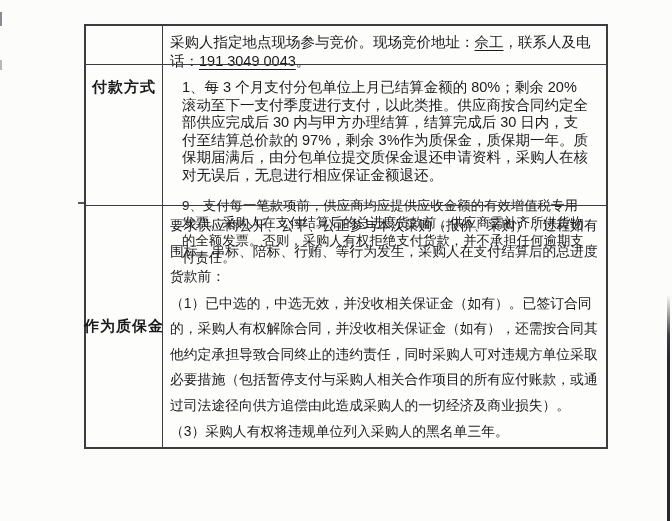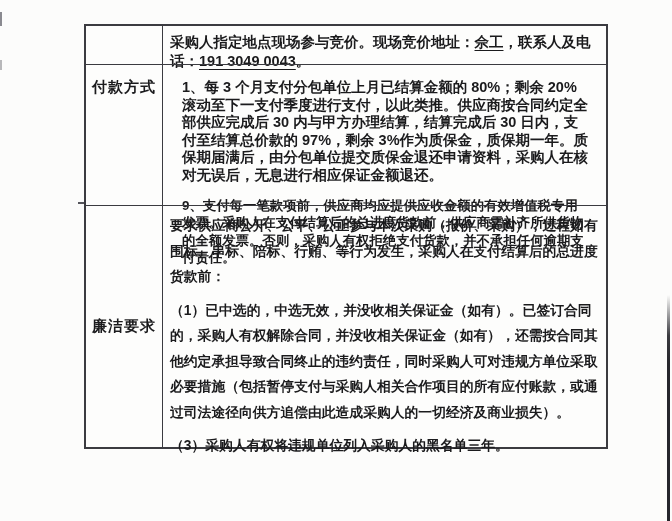--- a/index.html
+++ b/index.html
@@ -65,40 +65,40 @@
     display: flex;
     justify-content: center;
     font-weight: 700;
     font-size: 15px;
     letter-spacing: 1px;
     white-space: nowrap;
   }
   .label-cell.top    { align-items: flex-start; padding-top: 13px; }
   .label-cell.middle { align-items: center; }
 
-  .content { font-weight: 700; }
+  .content { font-weight: 400; }
 
   .bidding-cell {
     padding: 7px 3px 0 7px;
     font-size: 14.5px;
     line-height: 19px;
   }
   .bidding-cell .u {
     text-decoration: underline;
     text-underline-offset: 3px;
   }
 
   .payment-cell { padding: 2px 3px 0 7px; }
   .payment-cell p { margin: 12px; }
   .payment-cell .p1 { font-size: 14.5px; line-height: 17.6px; }
   .payment-cell .p2 { font-size: 13.4px; line-height: 17.6px; }
 
   .integrity-cell { padding: 7px 5px 0 7px; }
   .integrity-cell p { margin: 0; font-size: 13.8px; line-height: 25.5px; }
-  .integrity-cell p + p { margin-top: 8px; }
+  .integrity-cell p + p { margin-top: 1px; }
 </style>
 </head>
 <body>
 
 <div class="scan-edge-right"></div>
 <div class="scan-mark-a"></div>
 <div class="scan-mark-b"></div>
 <div class="scan-tick"></div>
 
 <div class="doc-table">
@@ -107,20 +107,20 @@
   <div class="cell content bidding-cell r1">
     <span>采购人指定地点现场参与竞价。现场竞价地址：</span><span class="u">佘工</span><span>，联系人及电话：</span><span class="u">191 3049 0043</span><span>。</span>
   </div>
 
   <div class="cell label-cell top r2">付款方式</div>
   <div class="cell content payment-cell r2">
     <p class="p1">1、每 3 个月支付分包单位上月已结算金额的 80%；剩余 20%滚动至下一支付季度进行支付，以此类推。供应商按合同约定全部供应完成后 30 内与甲方办理结算，结算完成后 30 日内，支付至结算总价款的 97%，剩余 3%作为质保金，质保期一年。质保期届满后，由分包单位提交质保金退还申请资料，采购人在核对无误后，无息进行相应保证金额退还。</p>
     <p class="p2">9、支付每一笔款项前，供应商均应提供应收金额的有效增值税专用发票。采购人在支付结算后的总进度货款前，供应商需补齐所供货物的全额发票。否则，采购人有权拒绝支付货款，并不承担任何逾期支付责任。</p>
   </div>
 
-  <div class="cell label-cell middle r3">廉洁要求</div>
+  <div class="cell label-cell middle r3">作为质保金</div>
   <div class="cell content integrity-cell r3">
     <p>要求供应商公开、公平、公正参与本次采购（报价、采购），过程如有围标、串标、陪标、行贿、等行为发生，采购人在支付结算后的总进度货款前：</p>
     <p>（1）已中选的，中选无效，并没收相关保证金（如有）。已签订合同的，采购人有权解除合同，并没收相关保证金（如有），还需按合同其他约定承担导致合同终止的违约责任，同时采购人可对违规方单位采取必要措施（包括暂停支付与采购人相关合作项目的所有应付账款，或通过司法途径向供方追偿由此造成采购人的一切经济及商业损失）。</p>
     <p>（3）采购人有权将违规单位列入采购人的黑名单三年。</p>
   </div>
 
 </div>
 
 </body></html>

